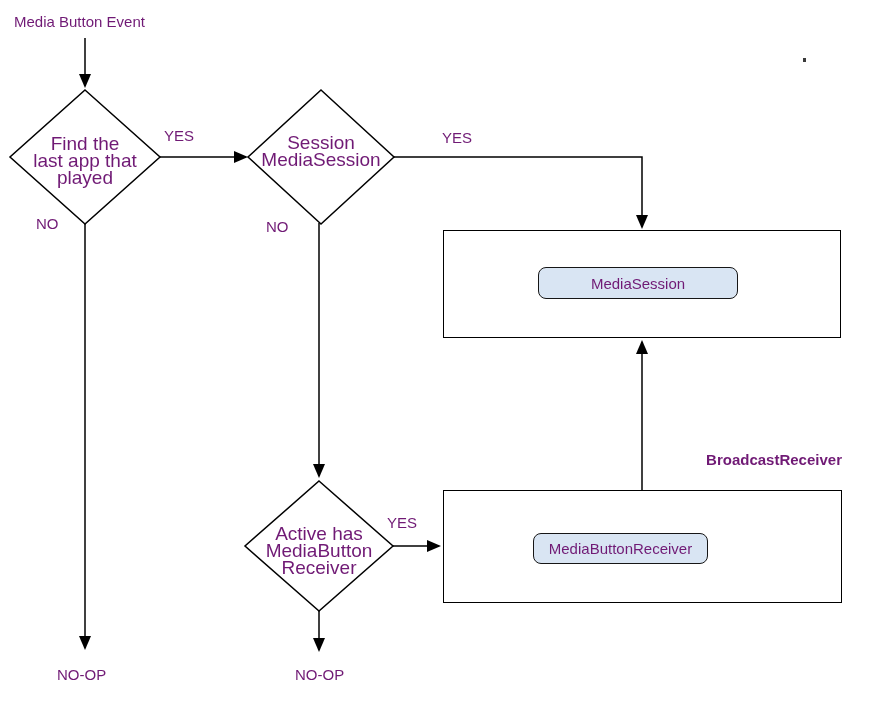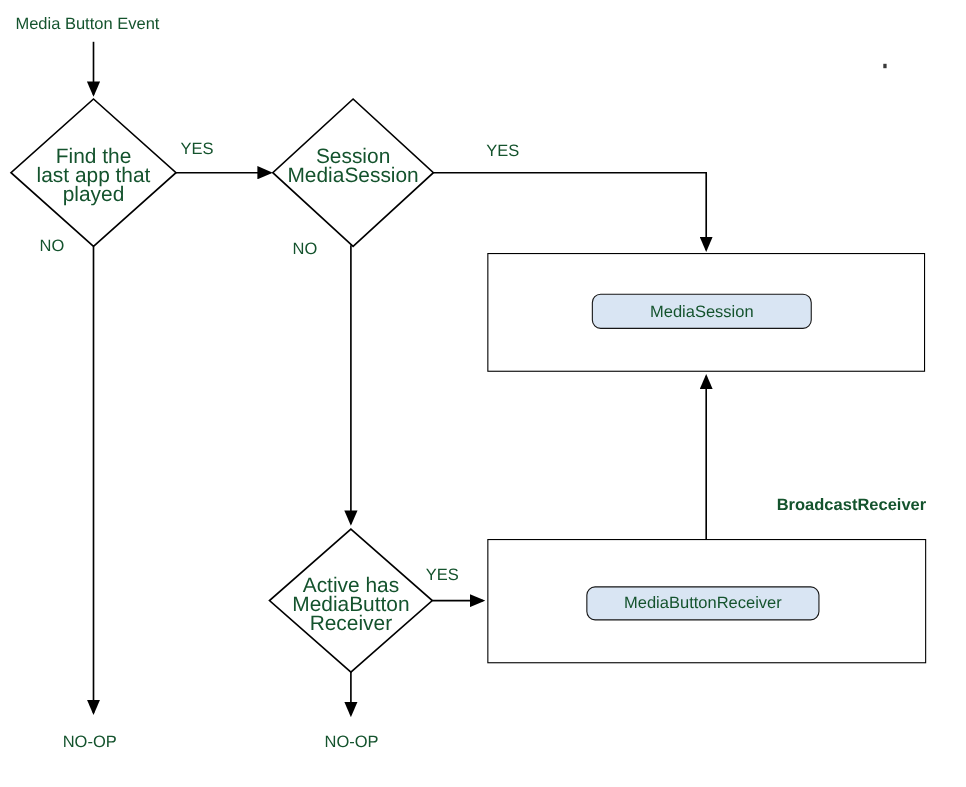--- a/index.html
+++ b/index.html
@@ -6,21 +6,21 @@
     margin: 0;
     padding: 0;
     background: #ffffff;
   }
   .canvas {
     position: relative;
     width: 878px;
     height: 715px;
     background: #ffffff;
     font-family: "Liberation Sans", sans-serif;
-    color: #14532d;
+    color: #701a75;
     overflow: hidden;
   }
   svg.layer {
     position: absolute;
     left: 0;
     top: 0;
     width: 878px;
     height: 715px;
   }
   .shape-stroke {
@@ -129,20 +129,20 @@
     <div>MediaButton</div>
     <div>Receiver</div>
   </div>
   <div class="lbl" style="left:387px; top:514px;">YES</div>
 
   <div class="container-box" style="left:443px; top:230px; width:398px; height:108px;"></div>
   <div class="node" style="left:538px; top:267px; width:200px; height:32px;">MediaSession</div>
 
   <div class="container-label" style="right:36px; top:451px;text-align:center;">BroadcastReceiver</div>
   <div class="container-box" style="left:443px; top:490px; width:399px; height:113px;"></div>
-  <div class="node" style="left:533px; top:533px; width:212px; height:31px;">MediaButtonReceiver</div>
+  <div class="node" style="left:533px; top:533px; width:175px; height:31px;">MediaButtonReceiver</div>
 
   <div class="lbl" style="left:57px; top:666px;">NO-OP</div>
   <div class="lbl" style="left:295px; top:666px;">NO-OP</div>
 
   <div class="artifact-dot" style="left:803px; top:58px;"></div>
 
 </div>
 
 </body></html>

